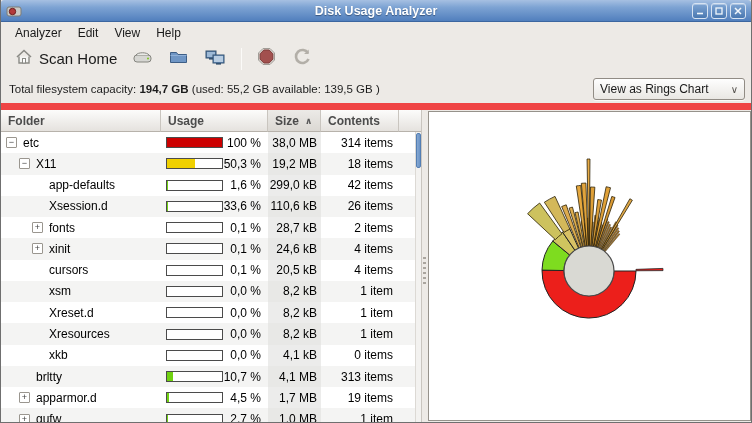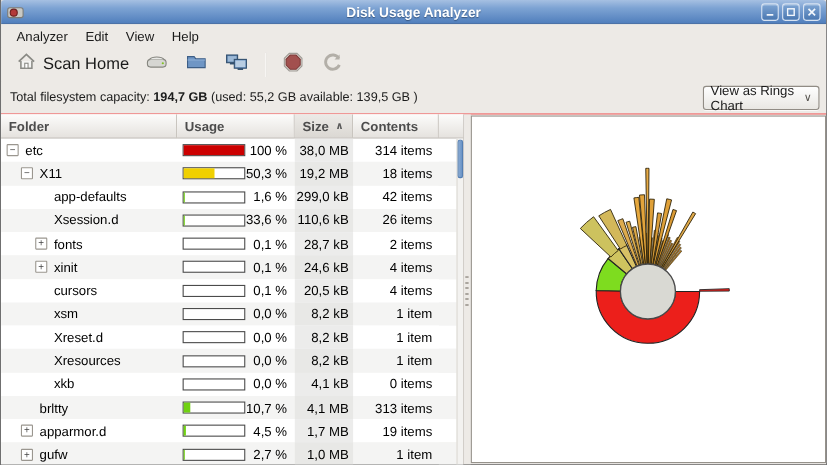--- a/index.html
+++ b/index.html
@@ -22,25 +22,25 @@
   
   .toolbar{height:31px;flex:none;display:flex;align-items:center;padding-left:10px;gap:9px;background:#edeae6;}
   .tool{display:flex;align-items:center;gap:5px;padding:2px 3px;}
   .tool-label{font-size:15px;color:#1a1a1a;}
   .tb-sep{width:1px;height:22px;background:#cfcbc4;border-right:1px solid #fbfaf8;margin:0 2px;}
 
   
   .infobar{height:29px;flex:none;position:relative;display:flex;align-items:center;padding-left:8px;background:#edeae6;}
   .status-text{font-size:11.5px;color:#1c1c1c;}
   .status-text b{font-weight:bold;}
-  .combo{position:absolute;right:6px;top:4px;width:106px;height:22px;border:1px solid #918c85;border-radius:3px;background:linear-gradient(#fefefe,#e9e7e3);display:flex;align-items:center;padding:0 6px;font-size:12px;color:#1a1a1a;box-shadow:0 1px 0 rgba(255,255,255,.7);}
+  .combo{position:absolute;right:6px;top:4px;width:152px;height:22px;border:1px solid #918c85;border-radius:3px;background:linear-gradient(#fefefe,#e9e7e3);display:flex;align-items:center;padding:0 6px;font-size:12px;color:#1a1a1a;box-shadow:0 1px 0 rgba(255,255,255,.7);}
   .combo .chev{margin-left:auto;font-size:10px;color:#55524d;}
 
   
-  .content{flex:1;display:flex;min-height:0;border-top:1px solid #ef4444;}
+  .content{flex:1;display:flex;min-height:0;border-top:7px solid #ef4444;}
   .treeview{width:421px;flex:none;position:relative;background:#fff;display:flex;flex-direction:column;border-right:1px solid #c9c5bf;}
   .tv-header{height:22px;flex:none;display:flex;}
   .hdr{background:linear-gradient(#fcfcfb,#e5e2de);border-right:1px solid #c9c5bf;border-bottom:1px solid #b7b2ab;display:flex;align-items:center;padding-left:7px;font-size:12px;font-weight:bold;color:#4c4c4c;}
   .hdr.sorted{background:linear-gradient(#eceae7,#dbd8d3);}
   .hdr .sort{margin-left:6px;font-size:9px;color:#5a5a5a;}
   .c0{width:160px;} .c1{width:107px;} .c2{width:53px;} .c3{width:78px;} .c4{flex:1;border-right:none;}
   .tv-body{flex:1;overflow:hidden;}
   .tv-row{display:flex;height:21.28px;align-items:stretch;font-size:12px;color:#000;background:#fff;}
   .tv-row.stripe{background:#f4f4f3;}
   .cell{display:flex;align-items:center;}

